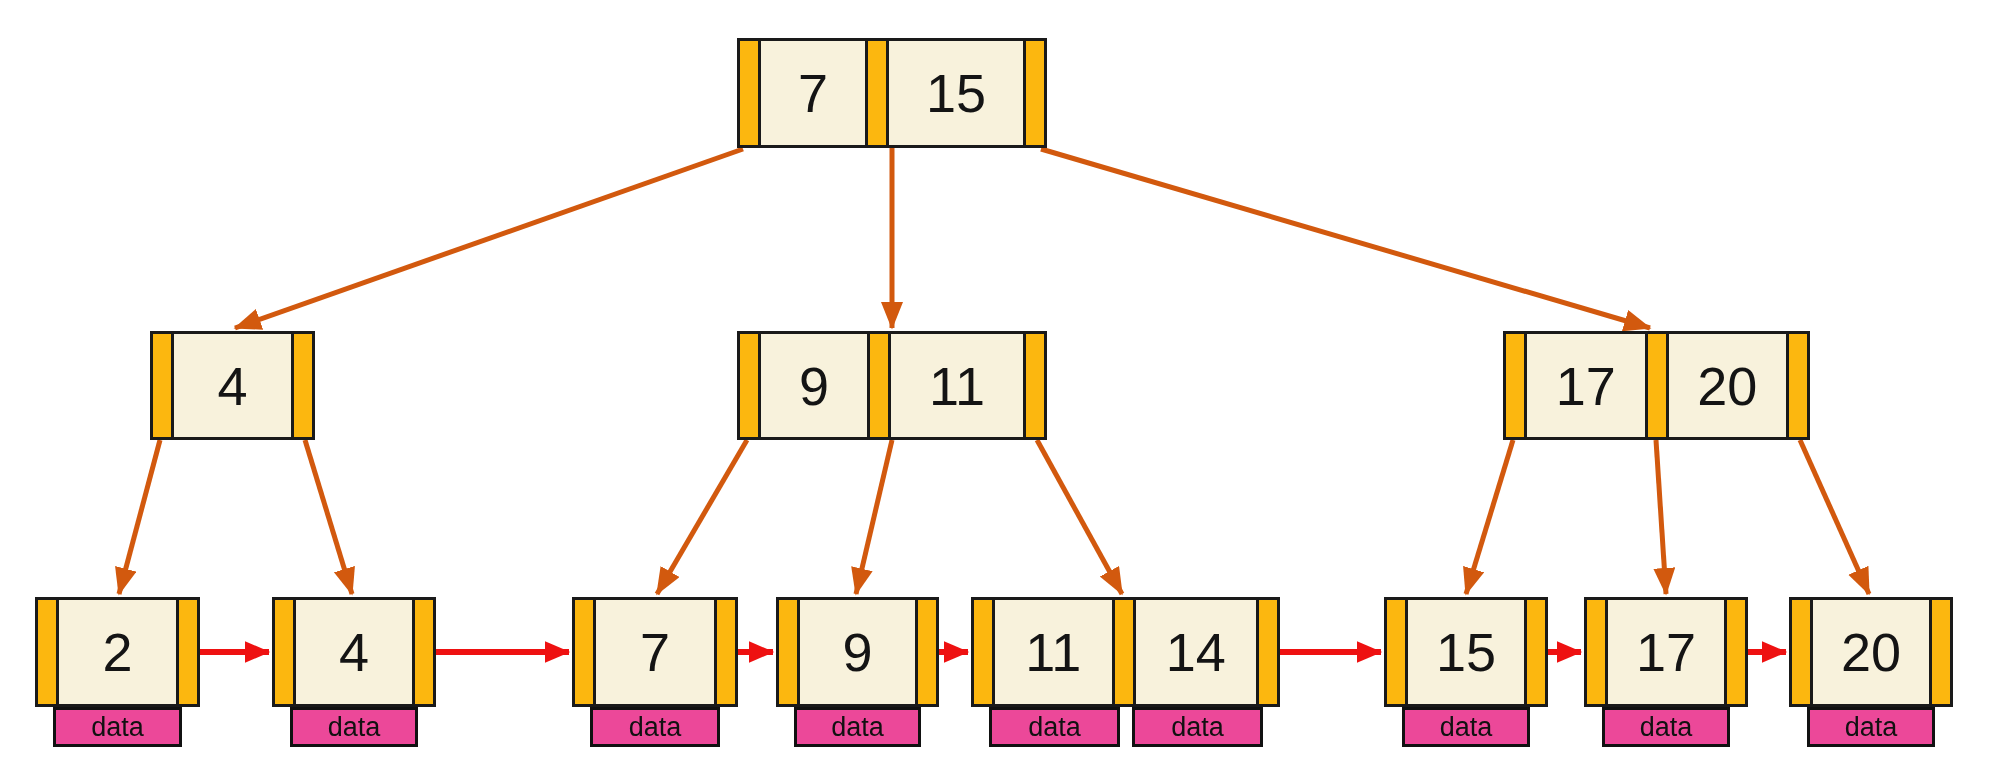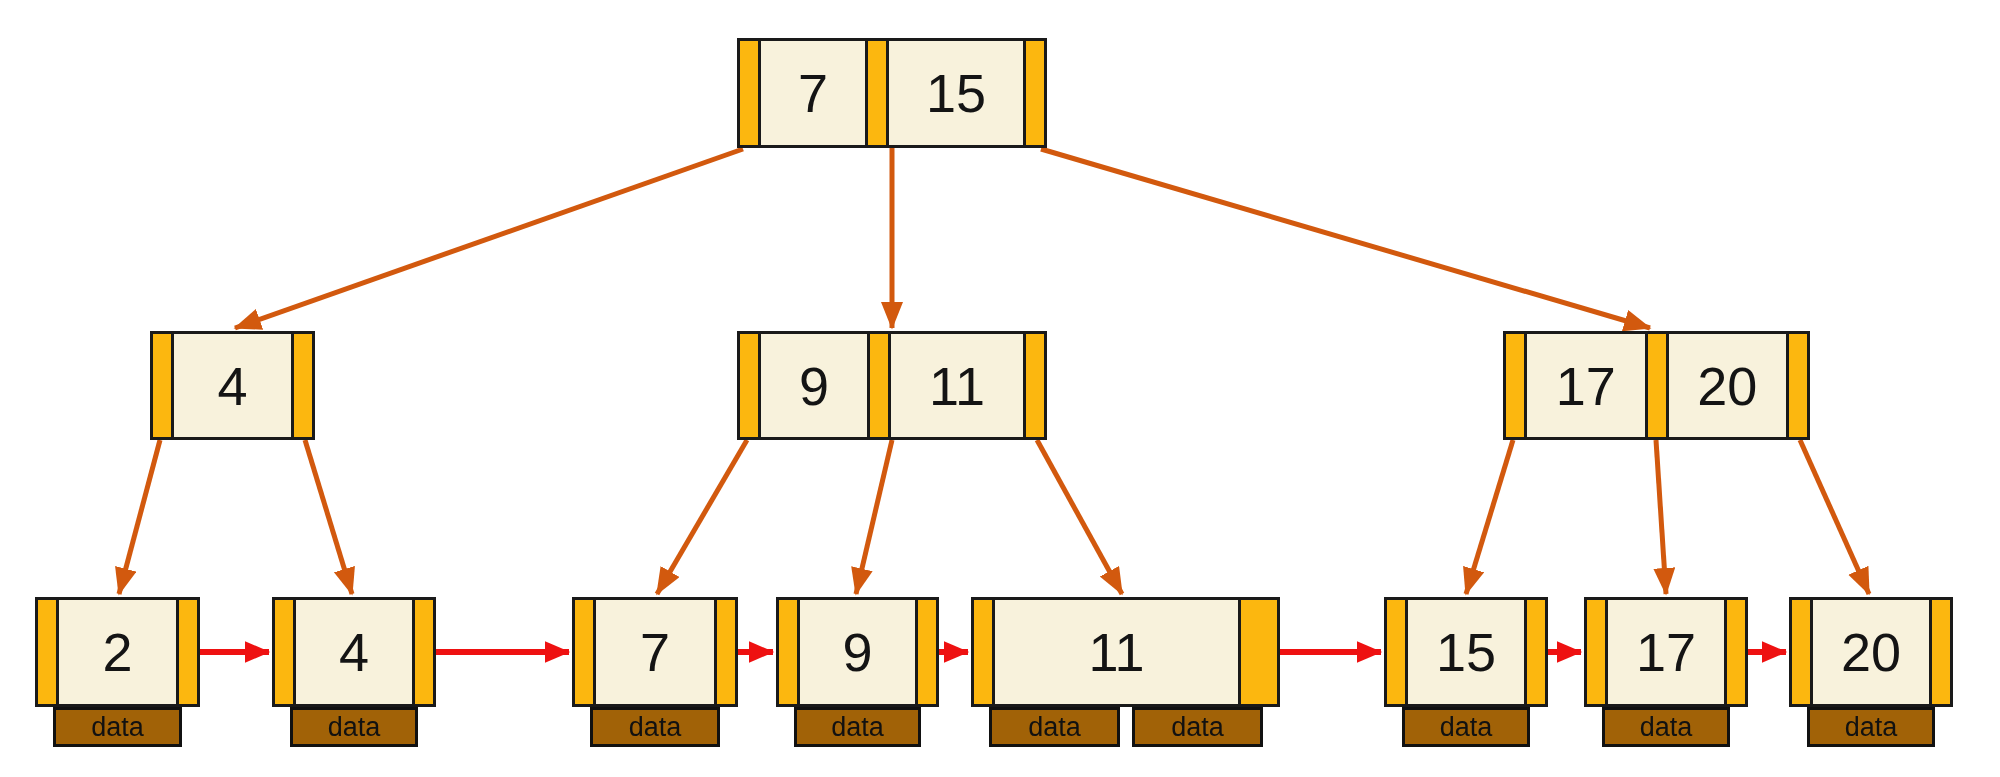--- a/index.html
+++ b/index.html
@@ -31,21 +31,21 @@
     border-left: 3px solid #1a1a1a;
     border-right: 3px solid #1a1a1a;
     font-size: 54px;
     line-height: 1;
     color: #141414;
   }
   .databox {
     position: absolute;
     box-sizing: border-box;
     height: 40px;
-    background: #a16207;
+    background: #ec4899;
     border: 3px solid #111111;
     display: flex;
     align-items: center;
     justify-content: center;
     font-size: 27px;
     color: #111111;
   }
   #arrows {
     position: absolute;
     left: 0; top: 0;
@@ -136,20 +136,21 @@
     <div class="node" style="left: 776px; top: 597px; width: 163px; height: 110px;">
       <div class="slot"></div>
       <div class="cell">9</div>
       <div class="slot"></div>
       <div class="databox" style="left: 15px; width: 127px; top: 107px;">data</div>
     </div>
     <div class="node" style="left: 971px; top: 597px; width: 309px; height: 110px;">
       <div class="slot"></div>
       <div class="cell">11</div>
       <div class="slot"></div>
+      <div class="cell">14</div>
       <div class="slot"></div>
       <div class="databox" style="left: 15px; width: 131px; top: 107px;">data</div>
       <div class="databox" style="left: 158px; width: 131px; top: 107px;">data</div>
     </div>
     <div class="node" style="left: 1384px; top: 597px; width: 164px; height: 110px;">
       <div class="slot"></div>
       <div class="cell">15</div>
       <div class="slot"></div>
       <div class="databox" style="left: 15px; width: 128px; top: 107px;">data</div>
     </div>

